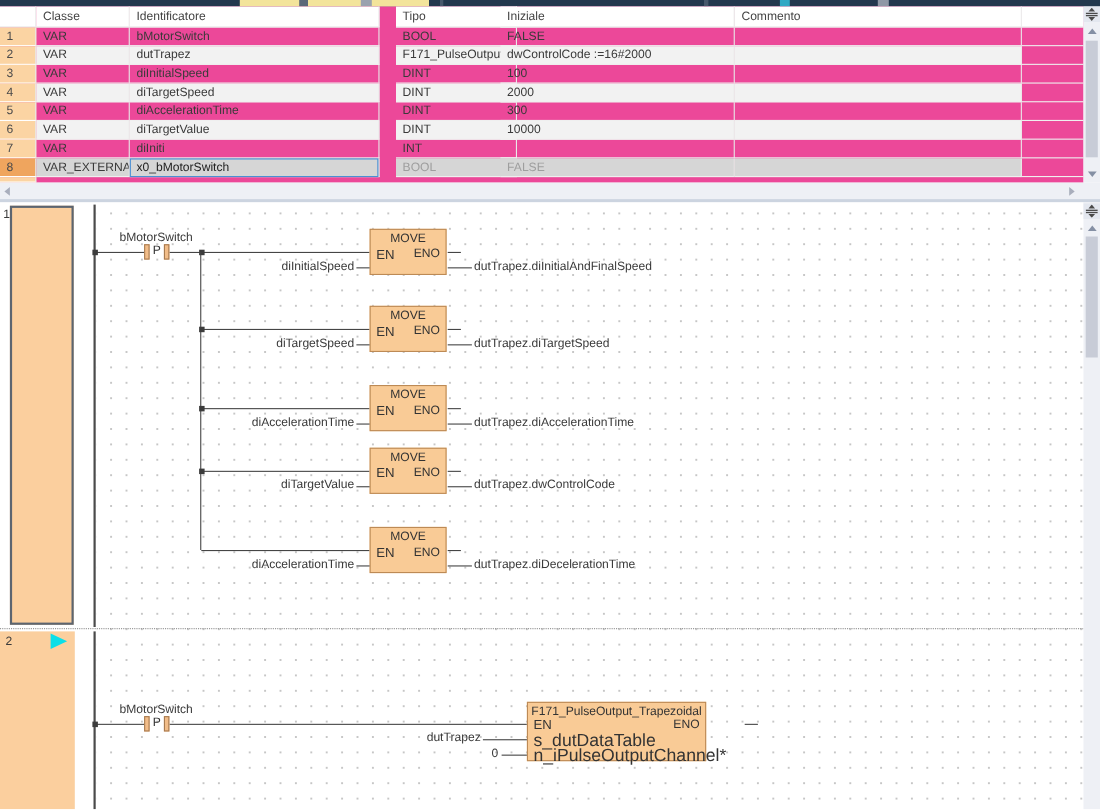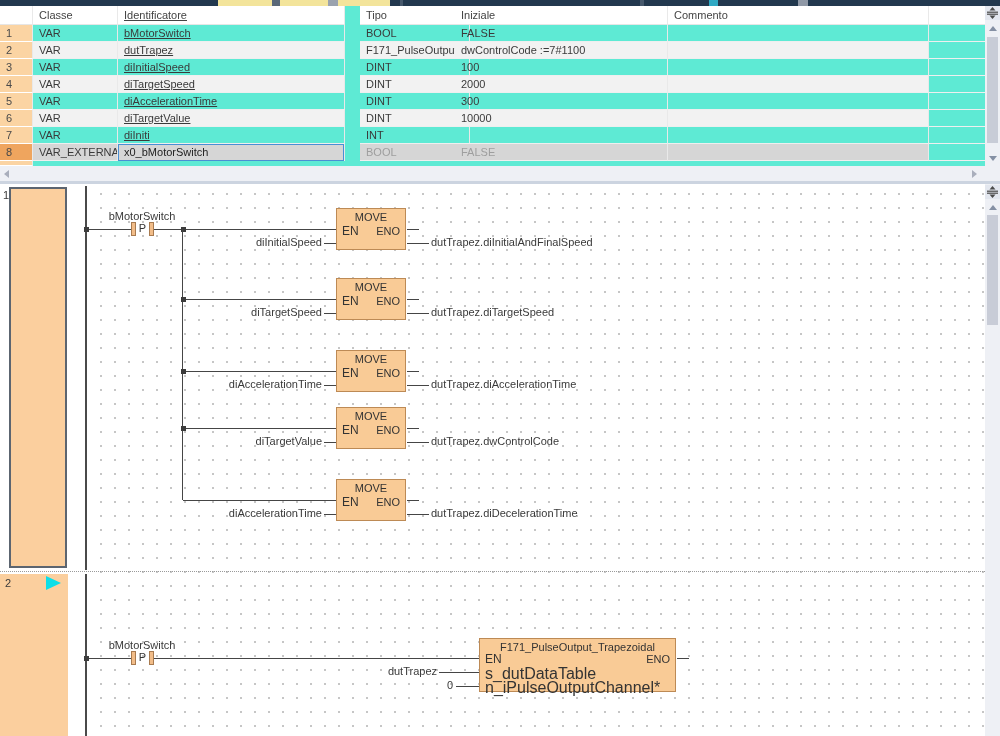--- a/index.html
+++ b/index.html
@@ -5,28 +5,28 @@
   html,body { margin:0; padding:0; background:#ffffff; }
   #screen {
     position:relative; width:1000px; height:736px; overflow:hidden;
     font-family:"Liberation Sans", sans-serif; font-size:11px; color:#3a3a3a;
     background:#ffffff;
   }
   
   .topstrip { position:absolute; left:0; top:0; width:1000px; height:6px; background:#22384e; }
   .topstrip .seg { position:absolute; top:0; height:6px; }
   
-  .vtable { position:absolute; left:0; top:6px; width:985px; height:160px; background:#5eead4; }
+  .vtable { position:absolute; left:0; top:6px; width:985px; height:160px; background:#ec4899; }
   .vrow { position:absolute; left:0; width:985px; height:17px; }
   .vcell { position:absolute; top:0; height:17px; line-height:17px; padding-left:6px;
            border-right:1px solid #e9e9e9; border-bottom:1px solid #efefef;
            white-space:nowrap; overflow:hidden; box-sizing:border-box; }
   .c-num   { left:0;   width:33px;  background:#fbd4a3; border-bottom:1px solid #ffffff; color:#4a4a4a; }
   .c-cla   { left:33px;  width:85px; }
-  .c-id    { left:118px; width:227px;text-decoration:underline; }
+  .c-id    { left:118px; width:227px; }
   .c-tipo  { left:360px; width:110px; }
   .c-ini   { left:455px; width:213px; }
   .c-com   { left:668px; width:261px; }
   .c-extra { left:929px; width:56px;  border-right:none; }
   .vhead { top:0; height:19px; }
   .vhead .vcell { height:19px; line-height:19px; background:#ffffff; color:#444; border-bottom:1px solid #e6e6e6; }
   .vhead .c-num { background:#ffffff; }
   .striped { background:#f2f2f2; }
   .sel     { background:#d6d6d6; }
   .dim     { color:#9e9e9e; }
@@ -102,21 +102,21 @@
       <div class="vcell c-ini">FALSE</div>
       <div class="vcell c-com"></div>
       <div class="vcell c-extra"></div>
     </div>
 
     <div class="vrow" style="top:36px;">
       <div class="vcell c-num">2</div>
       <div class="vcell c-cla striped">VAR</div>
       <div class="vcell c-id striped">dutTrapez</div>
       <div class="vcell c-tipo striped">F171_PulseOutput_T...</div>
-      <div class="vcell c-ini striped">dwControlCode :=7#1100</div>
+      <div class="vcell c-ini striped">dwControlCode :=16#2000</div>
       <div class="vcell c-com striped"></div>
       <div class="vcell c-extra"></div>
     </div>
 
     <div class="vrow" style="top:53px;">
       <div class="vcell c-num">3</div>
       <div class="vcell c-cla">VAR</div>
       <div class="vcell c-id">diInitialSpeed</div>
       <div class="vcell c-tipo">DINT</div>
       <div class="vcell c-ini">100</div>
@@ -297,21 +297,21 @@
     <div class="rail" style="left:85px;top:390px;height:162px;"></div>
 
     <div class="llabel ctr" style="left:77px;top:455px;width:130px;">bMotorSwitch</div>
     <div class="hw" style="left:86px;top:474px;width:45px;"></div>
     <div class="hw" style="left:154px;top:474px;width:325px;"></div>
     <div class="cbar" style="left:131px;top:467px;"></div>
     <div class="cbar" style="left:149px;top:467px;"></div>
     <div class="pedge" style="left:136px;top:467px;">P</div>
     <div class="jdot" style="left:84px;top:472px;"></div>
 
-    <div class="lblock" style="left:479px;top:454px;width:197px;height:54px;">
+    <div class="lblock" style="left:479px;top:454px;width:163px;height:54px;">
       <div class="bt" style="top:2px;">F171_PulseOutput_Trapezoidal</div>
       <div class="ben" style="top:14px;">EN</div>
       <div class="beno" style="top:14px;">ENO</div>
       <div class="bpin" style="top:28px;">s_dutDataTable</div>
       <div class="bpin" style="top:42px;">n_iPulseOutputChannel*</div>
     </div>
     <div class="llabel r" style="left:237px;top:481px;width:200px;">dutTrapez</div>
     <div class="hw" style="left:439px;top:488px;width:40px;"></div>
     <div class="llabel r" style="left:253px;top:495px;width:200px;">0</div>
     <div class="hw" style="left:456px;top:502px;width:23px;"></div>

